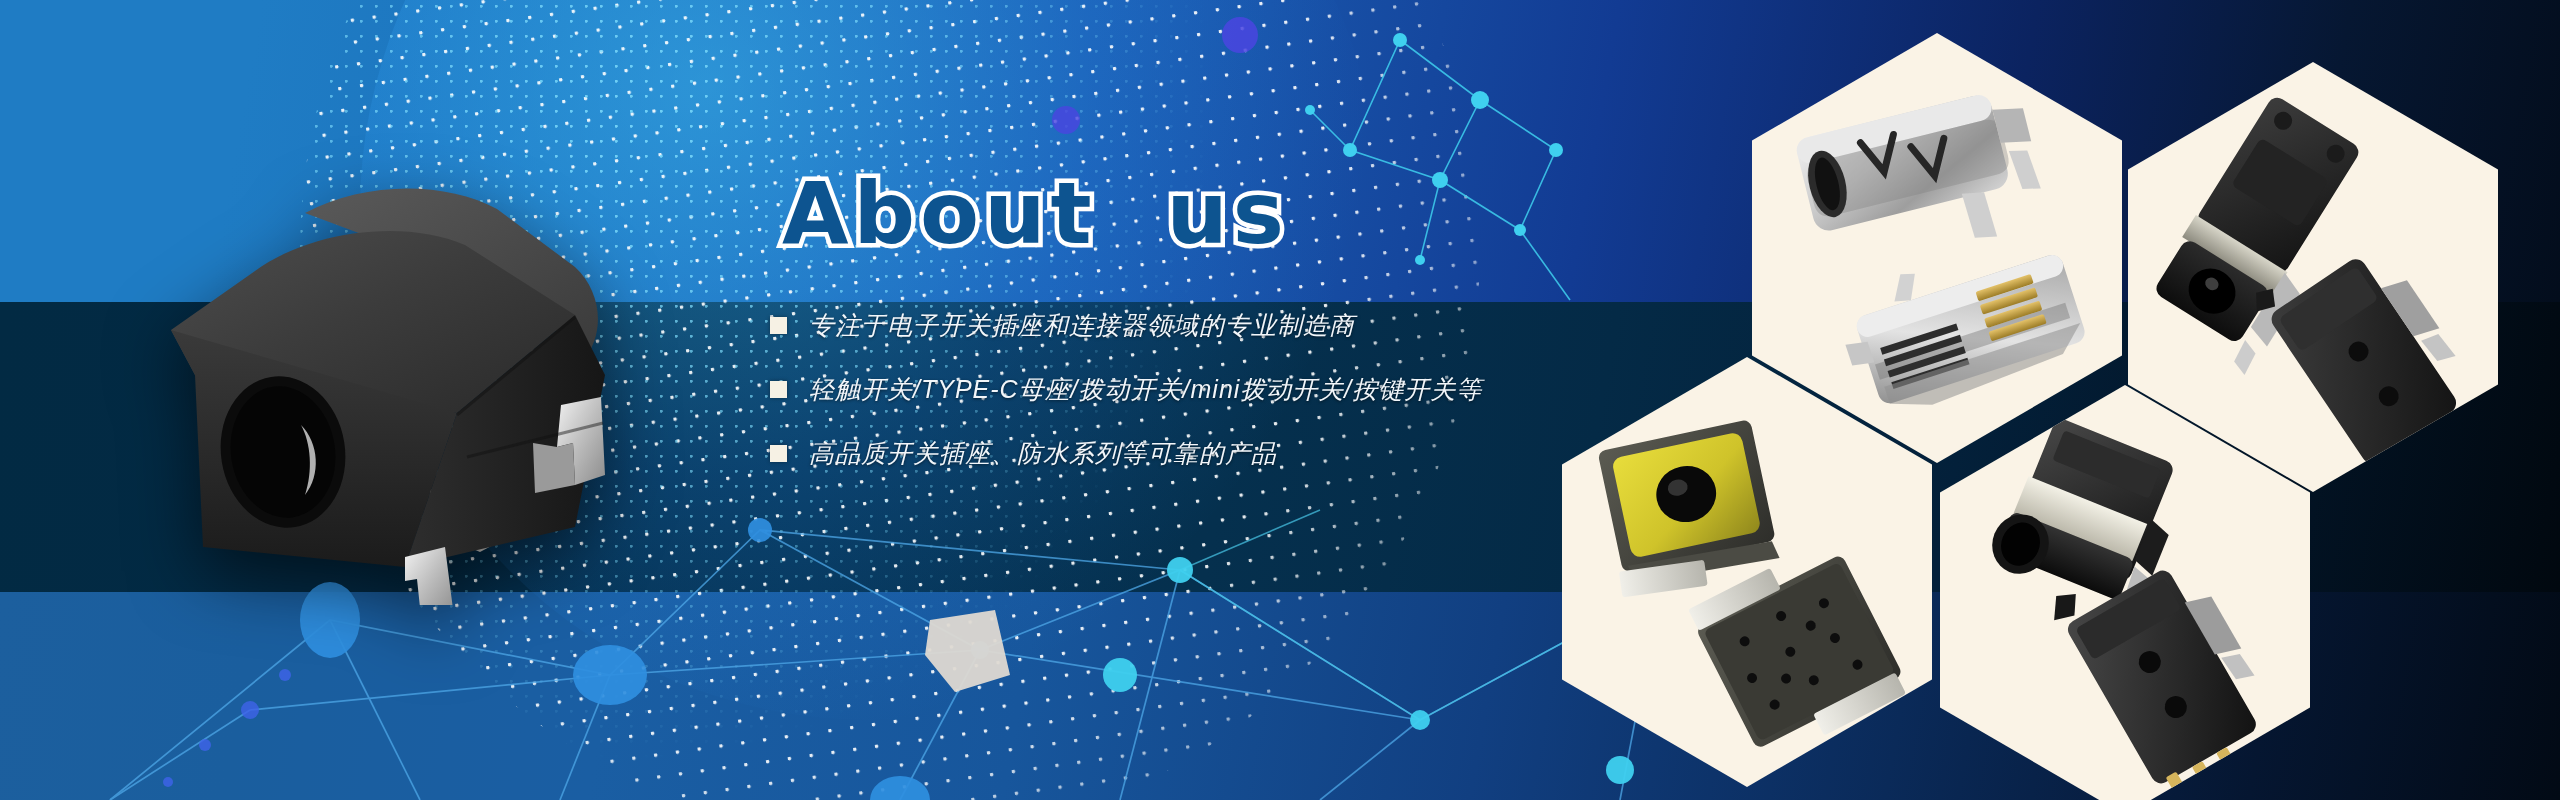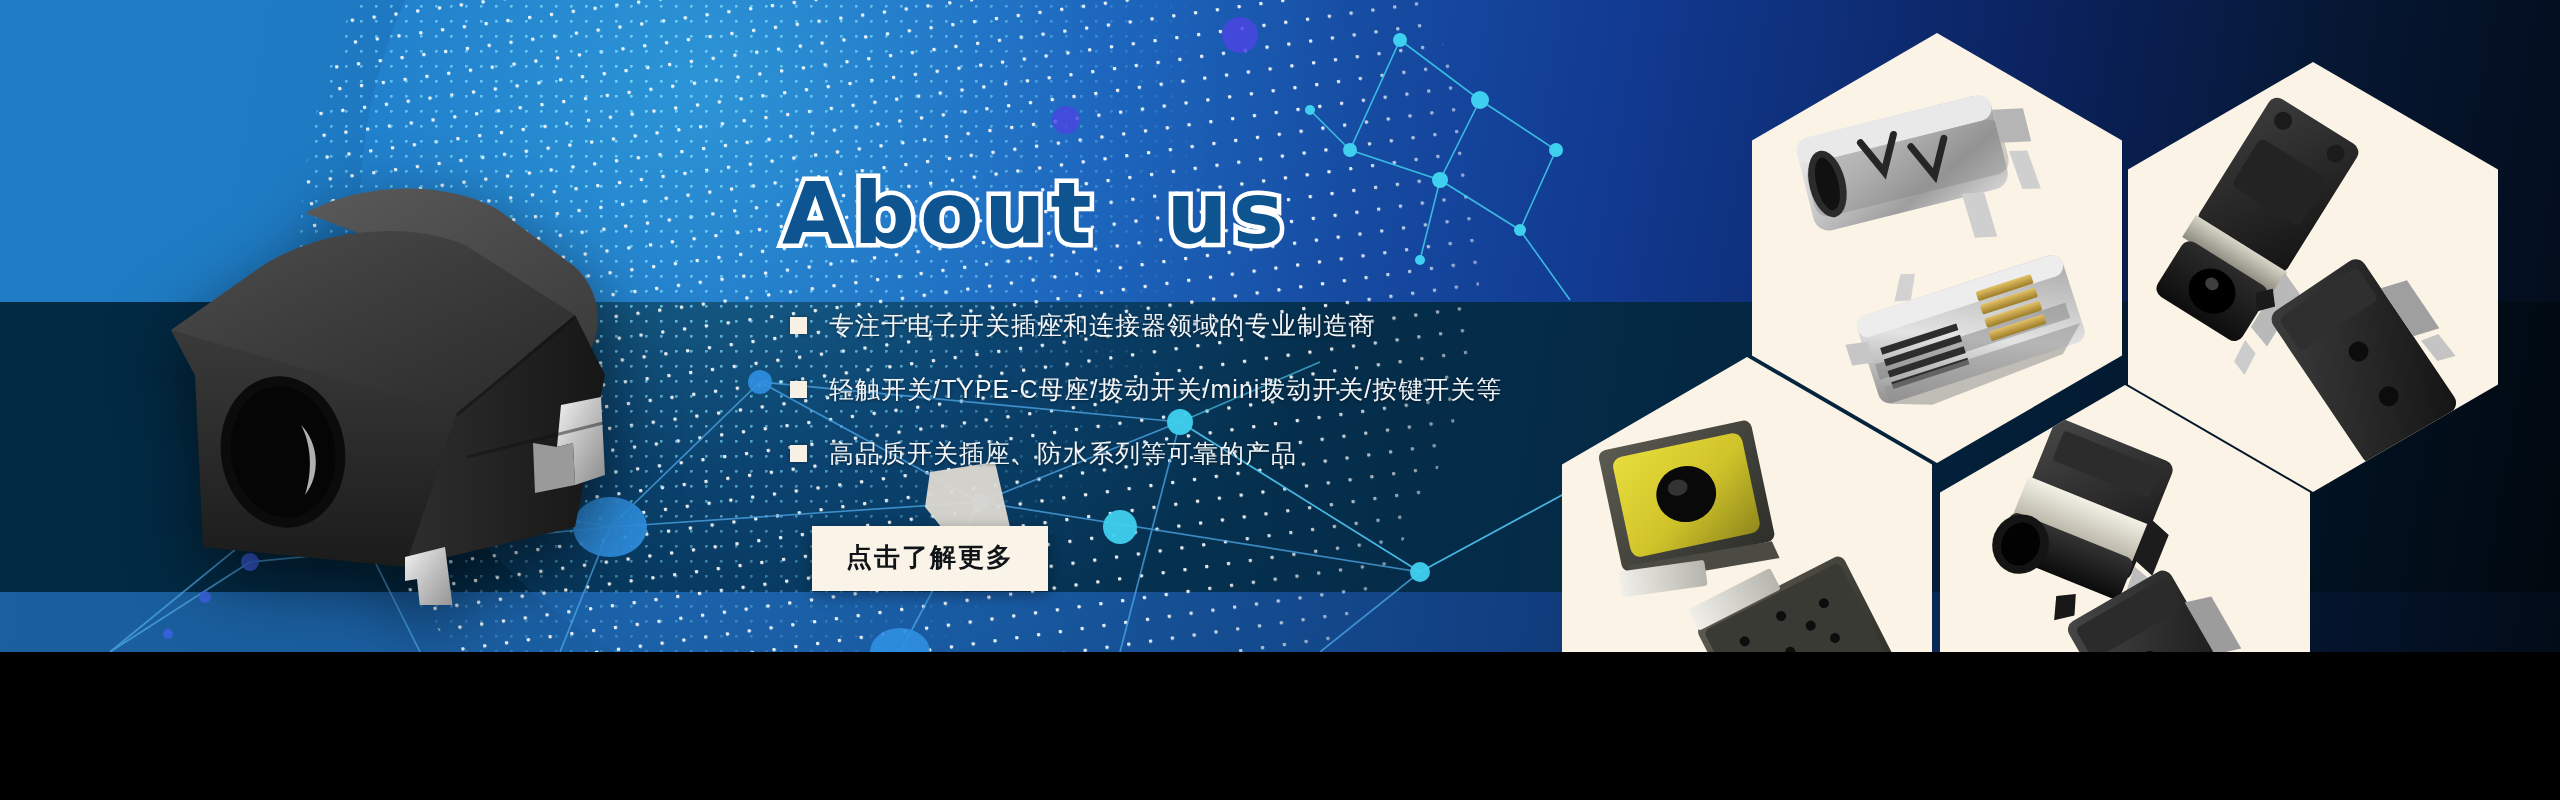--- a/index.html
+++ b/index.html
@@ -1,20 +1,20 @@
 <!DOCTYPE html>
 <html><head>
 <meta charset="utf-8">
 <style>
   html,body{margin:0;padding:0;background:#000;}
   body{font-family:"Liberation Sans","DejaVu Sans",sans-serif;}
 
   #banner{
     position:relative;
-    width:2560px;height:652px;
+    width:2560px;height:800px;
     overflow:hidden;
     background:#020d18;
   }
 
   
   .band{position:absolute;left:0;width:100%;}
   #band-top{
     top:0;height:302px;
     background:linear-gradient(100deg,#1f7cc4 0%,#1f7cc4 10%,#1c74be 22%,#1b5fb4 42%,#123b93 62%,#0b2360 78%,#061732 90%,#030d1c 100%);
   }
@@ -89,26 +89,27 @@
     -webkit-text-stroke:9px #ffffff;
     paint-order:stroke fill;
     text-shadow:0 0 2px rgba(255,255,255,.9);
     font-family:"DejaVu Sans","Liberation Sans",sans-serif;
     white-space:pre;
   }
 
   .bullet-list{list-style:none;margin:0;padding:0;}
   .bullet{
     display:flex;align-items:center;
-    margin:0 0 34px 20px;
+    margin:0 0 34px 0;
     color:#f2f6fa;
     font-size:25px;
     letter-spacing:1px;
     line-height:1.2;
     text-shadow:0 1px 3px rgba(0,0,0,.55);
+    font-style:italic;
   }
   .bullet .sq{
     width:17px;height:17px;flex:0 0 17px;
     background:#f6f1e4;
     margin-right:22px;
     box-shadow:0 0 4px rgba(0,0,0,.4);
   }
 
   #cta{
     display:inline-block;
@@ -278,21 +279,20 @@
       <li class="bullet">
         <span class="sq"></span>
         <span>轻触开关/TYPE-C母座/拨动开关/mini拨动开关/按键开关等</span>
       </li>
       <li class="bullet">
         <span class="sq"></span>
         <span>高品质开关插座、防水系列等可靠的产品</span>
       </li>
     </ul>
 
-    <button id="cta">点击了解更多</button>
   </div>
 
   <div id="hex-gallery">
 
     <div class="hex" id="hex-typec">
       <svg viewBox="0 0 370 430">
         <defs>
           <linearGradient id="mt1" x1="0" y1="0" x2="1" y2="1">
             <stop offset="0%" stop-color="#f2f2f2"></stop>
               <stop offset="40%" stop-color="#c9c9c9"></stop>

